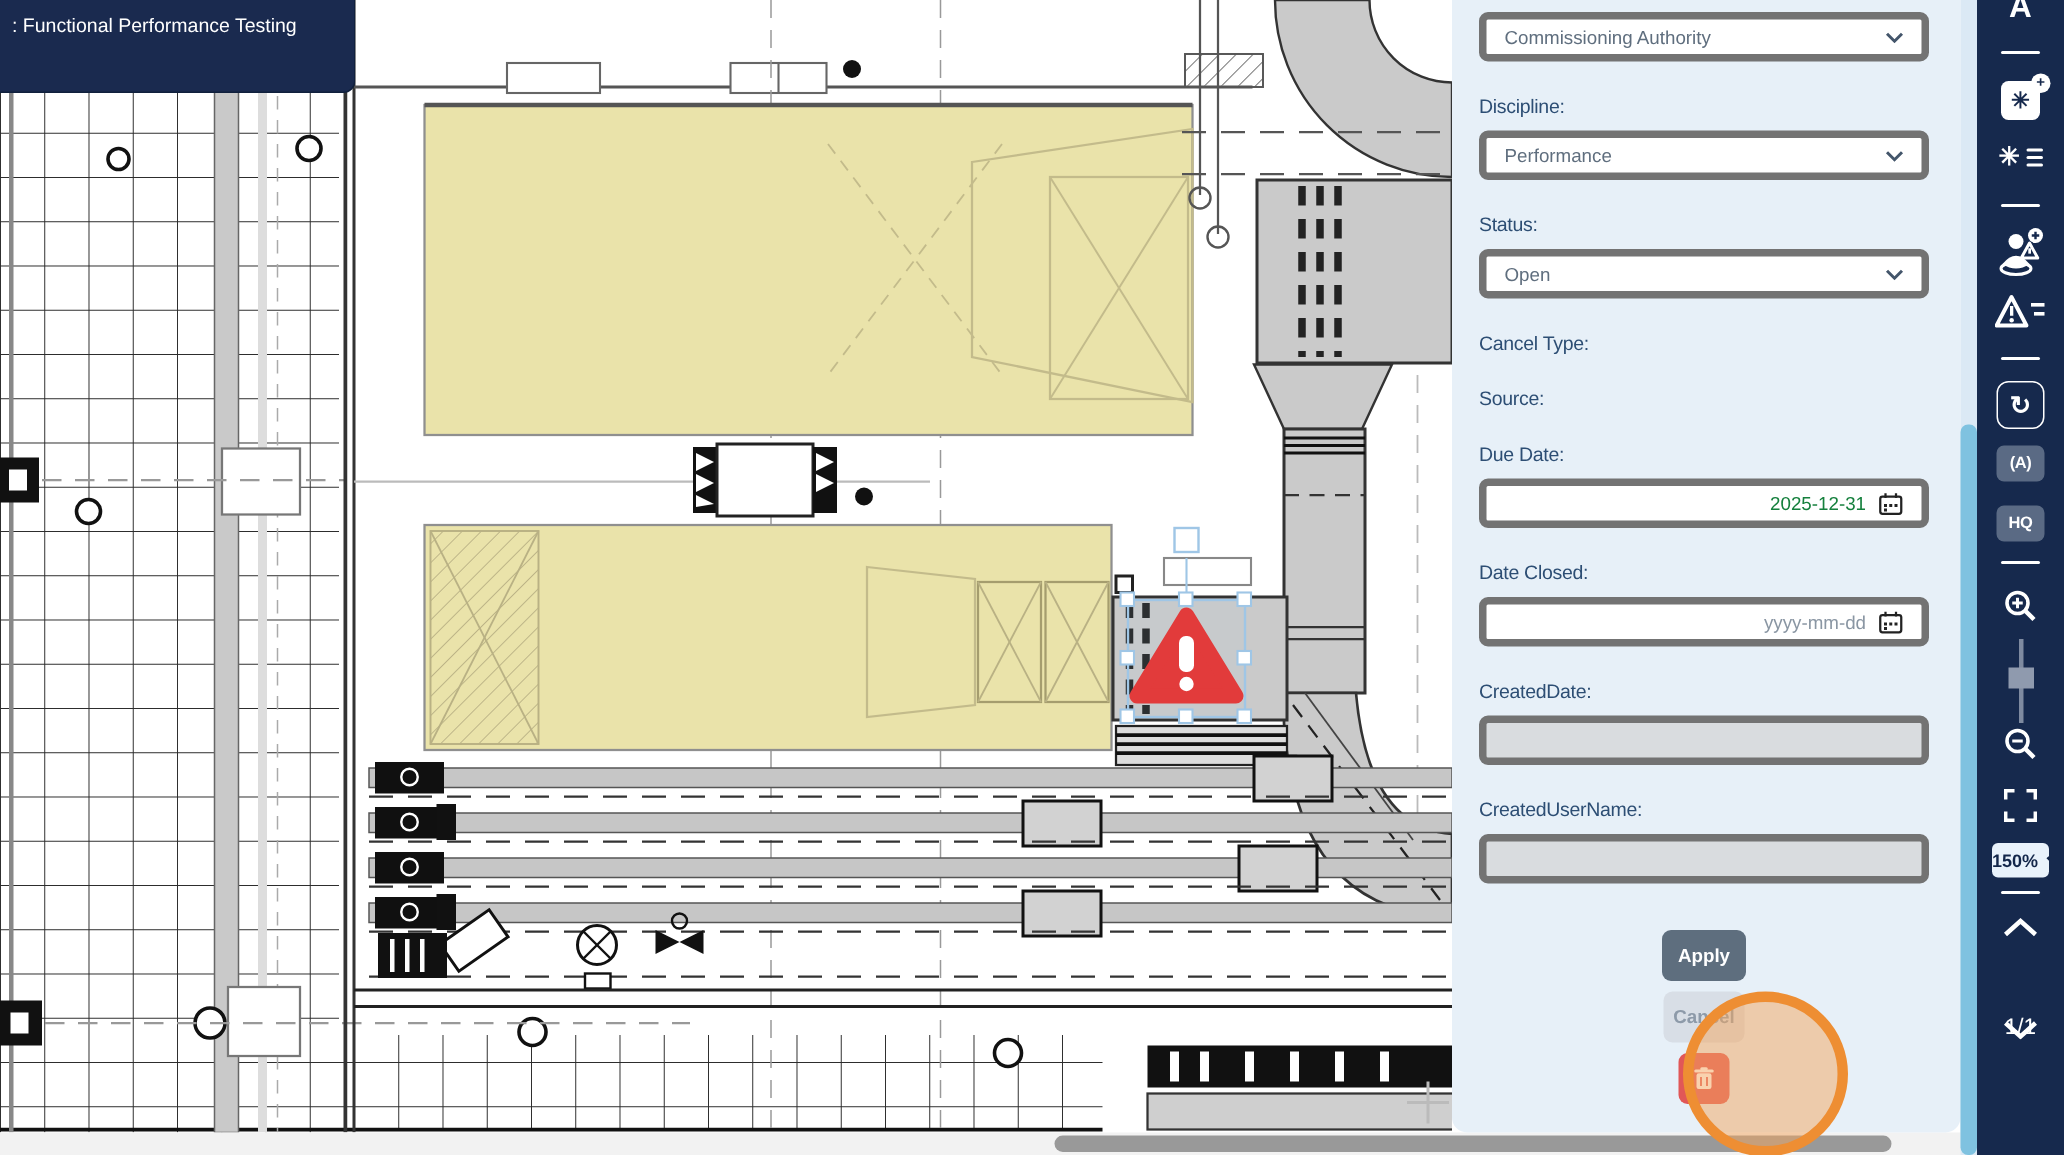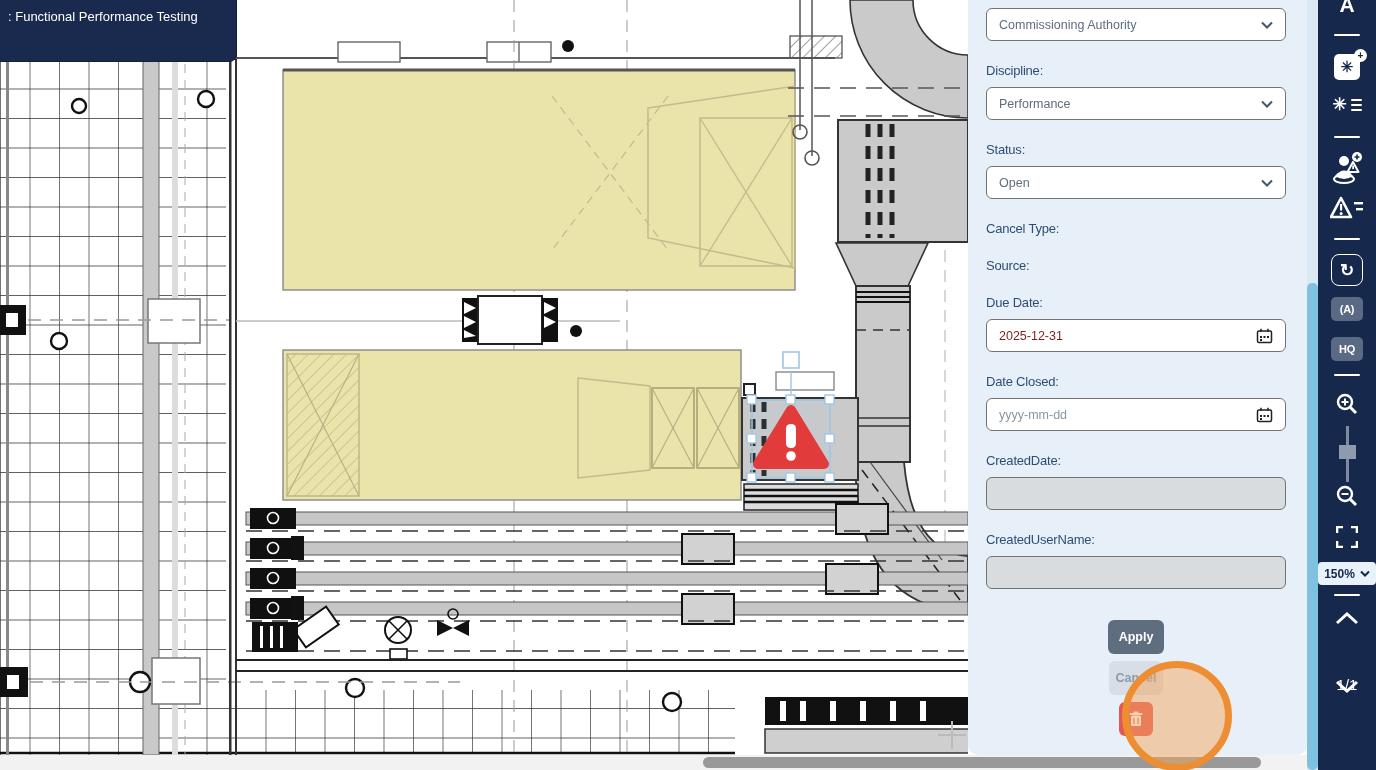--- a/index.html
+++ b/index.html
@@ -15,26 +15,26 @@
   .tooltip div{font-size:13px;line-height:25px;white-space:nowrap;}
 
   .bottom-strip{position:absolute;left:0;top:755px;width:1318px;height:15px;background:#f2f2f2;}
   .h-thumb{position:absolute;left:703px;top:2px;width:558px;height:11px;border-radius:6px;background:#999;}
 
   
   .side-panel{position:absolute;left:968px;top:0;width:339px;height:755px;background:#e7f0f8;
               border-radius:0 0 10px 10px;box-sizing:border-box;padding:8px 21px 0 18px;z-index:2;}
   .flabel{font-size:13px;font-weight:normal;color:#2d4e74;margin-bottom:9px;letter-spacing:-.2px;}
   .field{margin-bottom:22px;}
-  .selectbox,.inputbox{position:relative;height:33px;background:#fff;border:1px solid #737373;
+  .selectbox,.inputbox{position:relative;height:33px;background:#fff;border:5px solid #737373;
               border-radius:6px;box-sizing:border-box;display:flex;align-items:center;padding:0 12px;}
   .selectbox .sval{font-size:12.5px;color:#5f6e7e;flex:1;overflow:hidden;white-space:nowrap;}
   .chev{flex:none;}
   .inputbox input{border:none;outline:none;background:transparent;flex:1;font-family:inherit;
-              font-size:12.5px;color:#7f1d1d;padding:0;min-width:0;}
+              font-size:12.5px;color:#15803d;padding:0;min-width:0;text-align:right;}
   .inputbox input::placeholder{color:#8a96a3;}
   .inputbox.disabled{background:#d9dcdf;}
   .cal{flex:none;margin-left:8px;}
   .btn-row{display:flex;justify-content:flex-end;align-items:center;gap:7px;margin-top:31px;flex-direction:column;}
   .btn{border:none;border-radius:6px;height:34px;font-family:inherit;font-size:12.5px;font-weight:bold;cursor:pointer;}
   .btn.apply{width:56px;background:#5e6e7e;color:#fff;}
   .btn.cancel{width:54px;background:#d8dee6;color:#8d9aa9;}
   .btn.delete{width:34px;background:#e15757;display:flex;align-items:center;justify-content:center;}
 
   .click-ring{position:absolute;left:1122px;top:661px;width:110px;height:110px;border-radius:50%;
@@ -57,21 +57,21 @@
   .fan-list{display:flex;align-items:center;gap:4px;color:#fff;font-size:17px;font-weight:bold;}
   .lines3{display:flex;flex-direction:column;gap:3px;}
   .lines3 span{display:block;width:11px;height:2px;background:#fff;border-radius:1px;}
   .refresh-box{width:30px;height:30px;border:1.6px solid #fff;border-radius:8px;color:#fff;
            display:flex;align-items:center;justify-content:center;font-size:17px;font-weight:bold;}
   .gray-btn{width:32px;height:24px;background:#5a6a84;border-radius:5px;color:#fff;font-weight:bold;
            font-size:11px;display:flex;align-items:center;justify-content:center;letter-spacing:-.3px;}
   .slider-wrap{position:absolute;left:0;width:58px;display:flex;justify-content:center;}
   .slider-track{position:relative;width:3px;height:56px;background:#7e8aa0;}
   .slider-handle{position:absolute;left:-7px;top:19px;width:17px;height:14px;background:#8f9aae;}
-  .zoom-select{width:58px;height:23px;background:#e9f2fb;border-radius:4px;display:flex;align-items:center;
+  .zoom-select{width:38px;height:23px;background:#e9f2fb;border-radius:4px;display:flex;align-items:center;
            justify-content:center;gap:5px;font-size:12px;font-weight:bold;color:#13264a;cursor:pointer;}
   .page-ind{color:#fff;font-size:15px;}
 </style>
 </head>
 <body>
 
 <div class="app">
 
   <div class="drawing-area">
     <svg width="968" height="755" viewBox="0 0 968 755">

